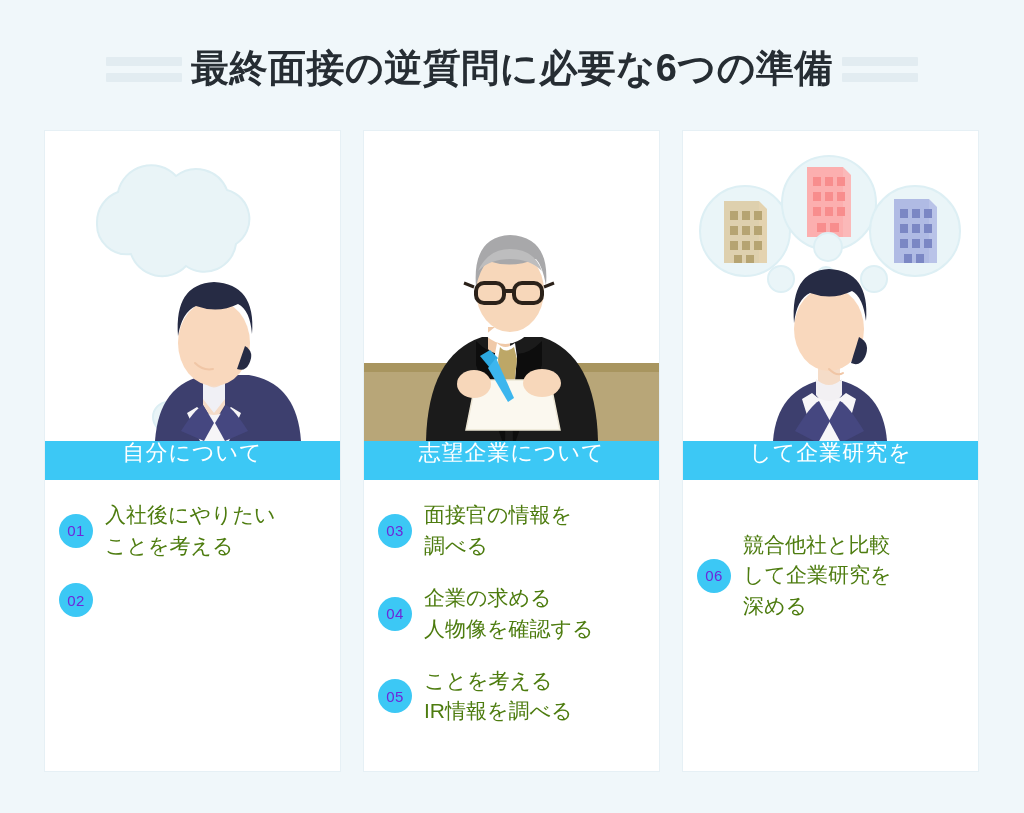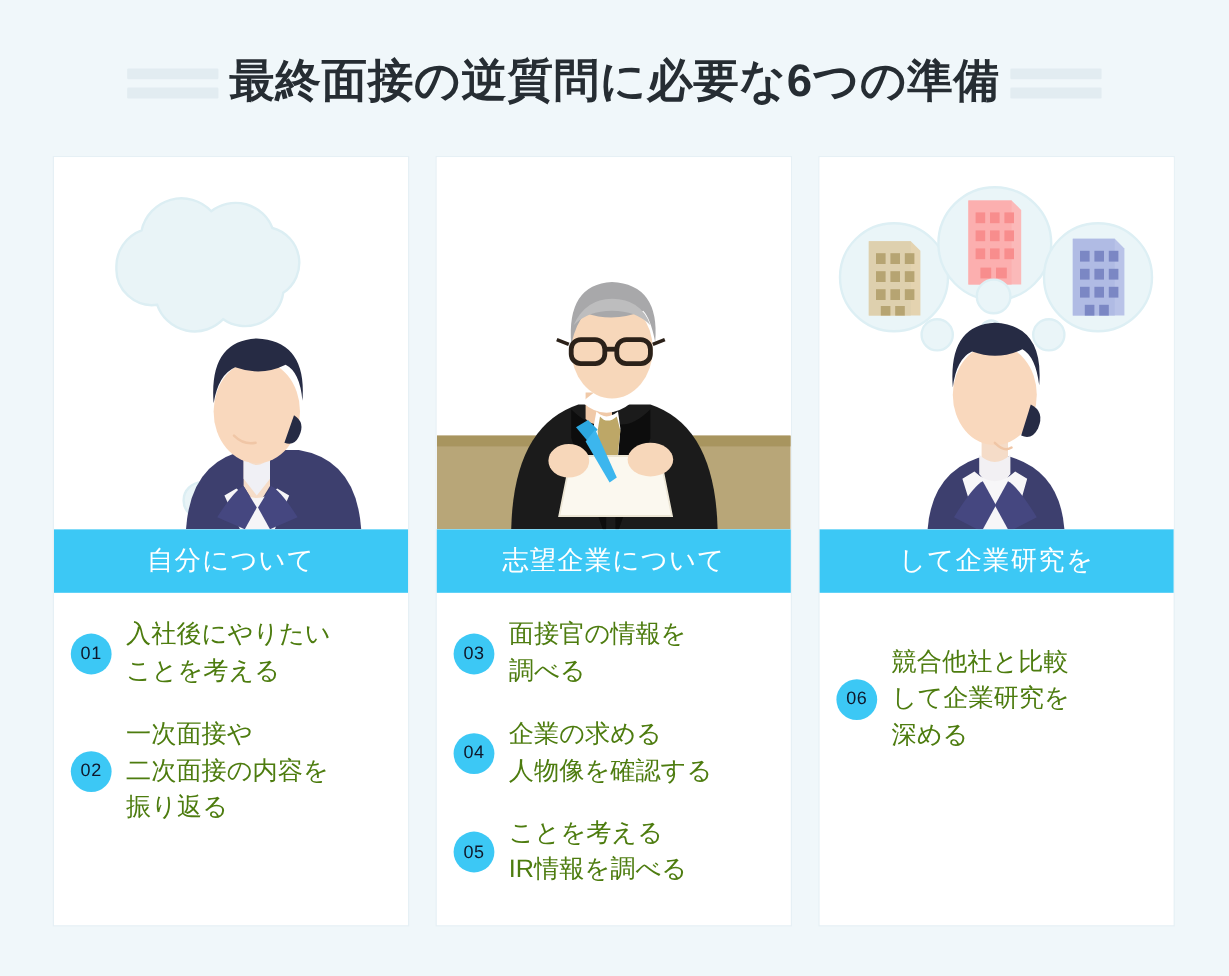--- a/index.html
+++ b/index.html
@@ -76,21 +76,21 @@
     flex: 0 0 auto;
   }
   .illus svg { display: block; }
 
   
   .banner {
     background: #3cc8f5;
     color: #ffffff;
     font-size: 22px;
     text-align: center;
-    padding: 14px 0 15px;
+    padding: 0 0 15px;
     letter-spacing: 1px;
     line-height: 1.1;
     flex: 0 0 auto;
   }
 
   
   .list {
     padding: 20px 14px 24px 14px;
     flex: 1 1 auto;
     display: flex;
@@ -105,21 +105,21 @@
     align-items: center;
     margin-bottom: 22px;
   }
   .item:last-child { margin-bottom: 0; }
   .badge {
     flex: 0 0 auto;
     width: 34px;
     height: 34px;
     border-radius: 50%;
     background: #3cc8f5;
-    color: #0f172a;
+    color: #6d28d9;
     font-size: 15px;
     display: flex;
     align-items: center;
     justify-content: center;
     margin-right: 12px;
     letter-spacing: 0.5px;
   }
   .item-text {
     font-size: 21px;
     color: #4d7c0f;
@@ -179,23 +179,20 @@
     </div>
     <div class="banner">自分について</div>
     <div class="list">
       <div class="item">
         <div class="badge">01</div>
         <div class="item-text">入社後にやりたい
 ことを考える</div>
       </div>
       <div class="item">
         <div class="badge">02</div>
-        <div class="item-text">一次面接や
-二次面接の内容を
-振り返る</div>
       </div>
     </div>
   </div>
 
   <div class="card">
     <div class="illus">
       <svg width="295" height="310" viewBox="0 0 295 310" xmlns="http://www.w3.org/2000/svg">
         <rect width="295" height="310" fill="#ffffff"></rect>
 
         <rect x="0" y="232" width="295" height="78" fill="#b8a678"></rect>

